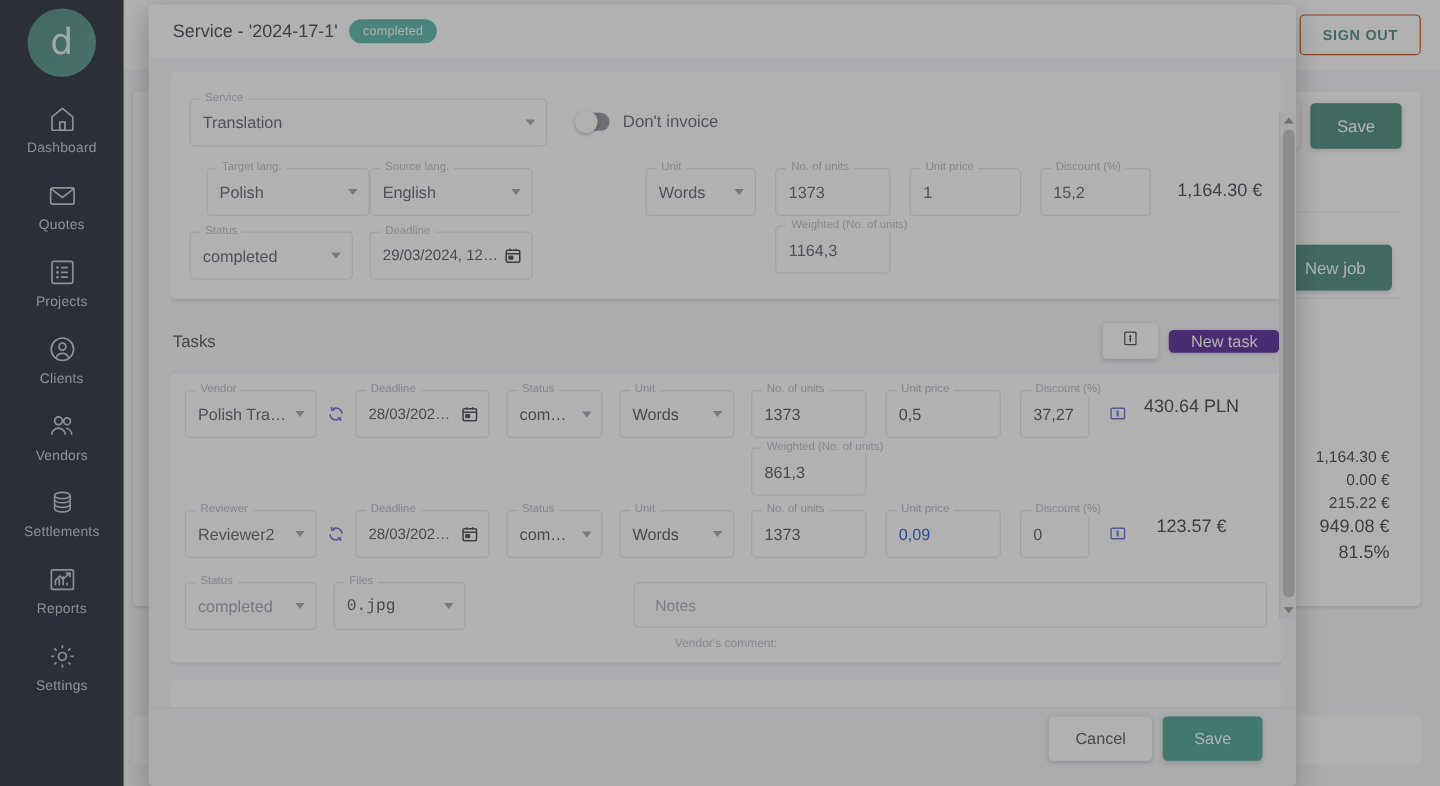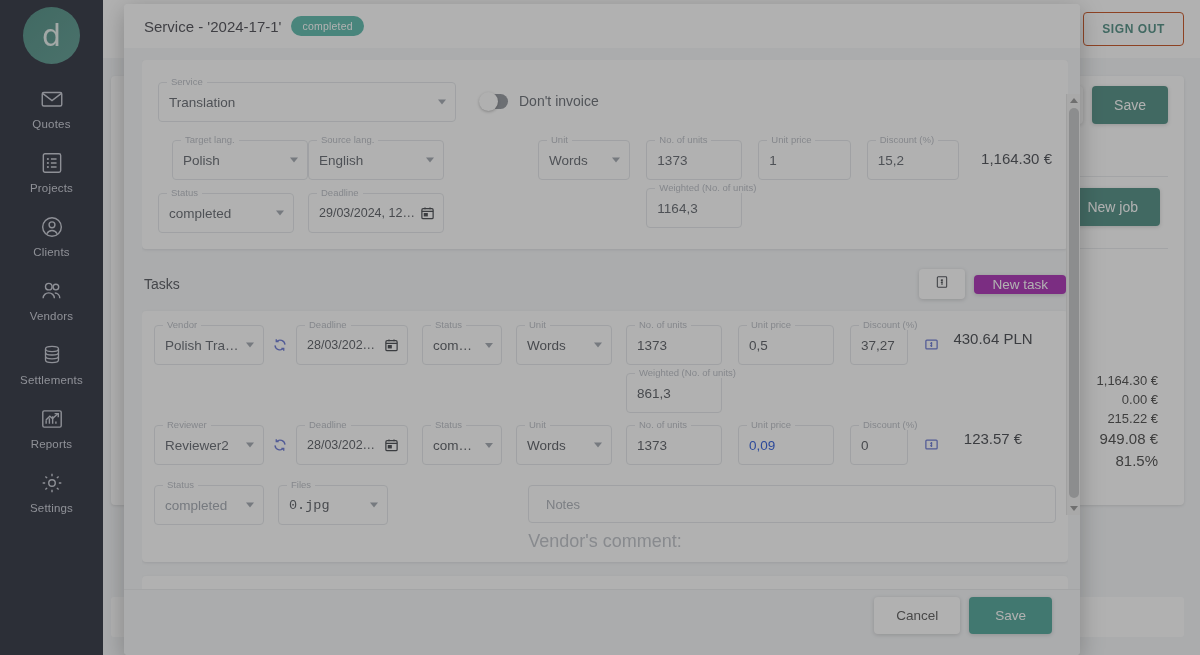--- a/index.html
+++ b/index.html
@@ -84,21 +84,21 @@
   .btn-teal {
     background: #3f8478; color: #fff; border: none; border-radius: 4px;
     padding: 11px 22px; font-size: 14px; cursor: pointer;
     box-shadow: 0 1px 4px rgba(0,0,0,.18);
   }
   .bg-divider {
     position: absolute; left: 16px; right: 16px; top: 100px;
     height: 1px; background: #e7e9ec;
   }
   .bg-newjob {
-    position: absolute; right: 24px; top: 112px;
+    position: absolute; right: 24px; top: 128px;
   }
   .bg-divider2 {
     position: absolute; left: 16px; right: 16px; top: 172px;
     height: 1px; background: #e7e9ec;
   }
   .bg-amounts {
     position: absolute; right: 26px; top: 296px;
     display: flex; flex-direction: column; align-items: flex-end;
     gap: 2px; color: #3a3a3a;
   }
@@ -190,21 +190,21 @@
     padding: 4px 2px 12px 2px;
   }
   .tasks-title { font-size: 14px; color: #44474e; }
   .tasks-actions { display: flex; align-items: center; gap: 9px; }
   .icon-btn {
     width: 46px; height: 30px; background: #fff; border-radius: 4px;
     box-shadow: 0 1px 4px rgba(0,0,0,.18);
     display: flex; align-items: center; justify-content: center; cursor: pointer;
   }
   .btn-newtask {
-    background: #a21caf; color: #fff; border: none; border-radius: 4px;
+    background: #4c1d95; color: #fff; border: none; border-radius: 4px;
     padding: 2px 18px; font-size: 13.5px; cursor: pointer;
     box-shadow: 0 1px 4px rgba(0,0,0,.18);
   }
 
   .tasks-panel { padding: 14px 12px 10px 12px; }
   .task-row { display: flex; align-items: flex-start; margin-bottom: 12px; }
   .sync {
     width: 16px; height: 16px; margin: 12px 8px 0 8px; flex: 0 0 16px; cursor: pointer;
   }
   .money-ico { width: 15px; height: 15px; margin: 12px 0 0 0; cursor: pointer; }
@@ -212,21 +212,21 @@
     font-size: 15px; color: #35383e; font-weight: 500;
     text-align: center; line-height: 17px; width: 92px; margin-top: 5px;
   }
 
   .notes {
     border: 1px solid #e2e4e8; border-radius: 4px; height: 38px;
     display: flex; align-items: center; padding: 0 17px;
     color: #a4a9b1; font-size: 13px; background: #fff;
   }
   .vendor-comment {
-    text-align: center; color: #b8bcc3; font-size: 18px; margin-top: 6px;
+    text-align: center; color: #b8bcc3; font-size: 10px; margin-top: 6px;
   }
 
   .summary-panel {
     margin-top: 14px; padding: 16px 22px 16px 16px; height: 82px;
     display: flex; flex-direction: column; align-items: flex-end;
     justify-content: center;
   }
 
   .modal-footer {
     flex: 0 0 66px; background: #f4f6f8;
@@ -263,20 +263,29 @@
 </style>
 </head>
 <body>
 
 <div id="app">
 
   <div class="sidebar">
     <div class="logo">d</div>
     <div class="nav">
 
+      <div class="nav-item">
+        <span class="ico">
+          <svg viewBox="0 0 24 24" fill="none" stroke="#c3c7d1" stroke-width="1.3">
+            <path d="M4 10.5 12 4l8 6.5V20a.8.8 0 0 1-.8.8H4.8A.8.8 0 0 1 4 20z"></path>
+            <rect x="10" y="14.5" width="4" height="6.3"></rect>
+          </svg>
+        </span>
+        <span class="nav-label">Dashboard</span>
+      </div>
 
       <div class="nav-item">
         <span class="ico">
           <svg viewBox="0 0 24 24" fill="none" stroke="#c3c7d1" stroke-width="1.3">
             <rect x="3" y="6" width="18" height="12.5" rx="1.4"></rect>
             <path d="M3.6 7 12 13.4 20.4 7"></path>
           </svg>
         </span>
         <span class="nav-label">Quotes</span>
       </div>

